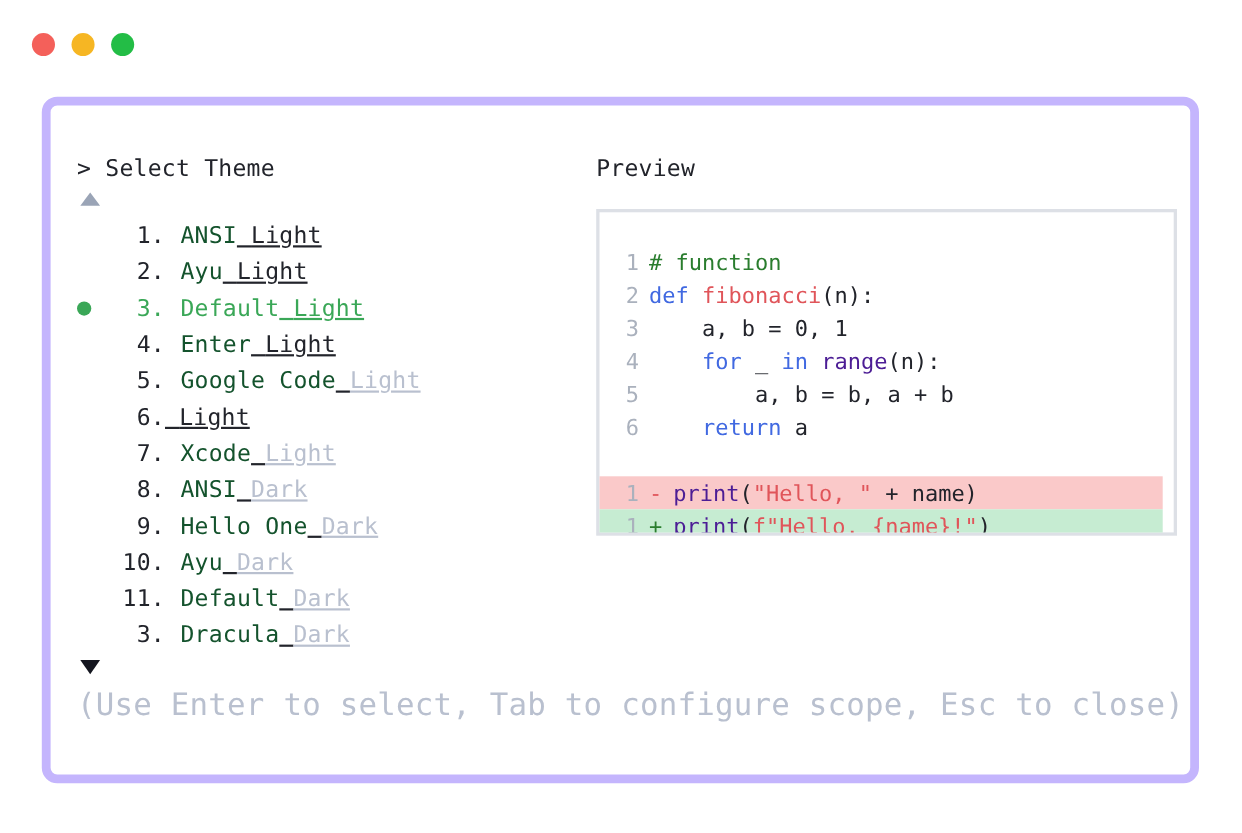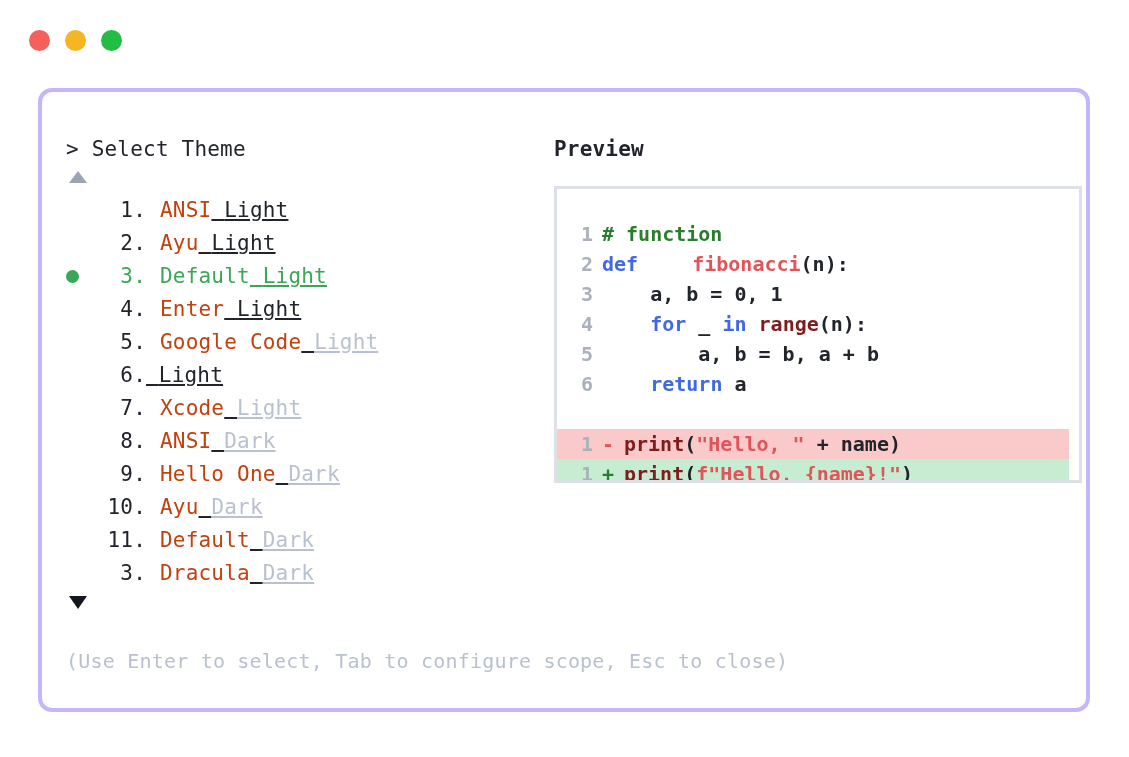--- a/index.html
+++ b/index.html
@@ -34,21 +34,21 @@
   .dot-max    { background: #23bd46; }
 
   
   .card {
     position: absolute;
     left: 38px;
     top: 88px;
     width: 1052px;
     height: 624px;
     box-sizing: border-box;
-    border: 4px solid #c4b5fd;
+    border: 8px solid #c4b5fd;
     border-radius: 14px;
     background: #ffffff;
     padding-left: 28px;
   }
 
   
   .columns {
     position: absolute;
     left: 0;
     top: 0;
@@ -57,24 +57,23 @@
   }
 
   .left-col {
     position: absolute;
     left: 24px;
     top: 44px;
     width: 468px;
   }
   .right-col {
     position: absolute;
-    left: 512px;
+    left: 496px;
     top: 44px;
     width: 534px;
-    font-weight: bold;
   }
 
   .heading {
     font-size: 21px;
     line-height: 26px;
     color: #22242b;
     letter-spacing: 0.2px;
     white-space: pre;
   }
 
@@ -126,39 +125,39 @@
   }
   .num {
     width: 54px;
     flex: 0 0 54px;
     text-align: right;
     color: #22242b;
     letter-spacing: 0.2px;
   }
   .name {
     margin-left: 14px;
-    color: #c2410c;
+    color: #14532d;
     letter-spacing: 0.2px;
   }
   .variant {
     color: #22242b;
     letter-spacing: 0.2px;
     text-decoration: underline;
   }
   .variant.muted { color: #b9c0cf; }
   .theme-row.selected .num,
   .theme-row.selected .name,
   .theme-row.selected .variant { color: #3aa757; }
 
   
   .hint {
     position: absolute;
     left: 24px;
-    top: 556px;
-    font-size: 20px;
+    top: 532px;
+    font-size: 28px;
     line-height: 26px;
     color: #b9c0cf;
     letter-spacing: 0.2px;
     white-space: pre;
   }
 
   
   .preview-box {
     margin-top: 24px;
     width: 528px;
@@ -182,24 +181,24 @@
     width: 20px;
     flex: 0 0 20px;
     text-align: right;
     color: #aab1bd;
     margin-right: 9px;
   }
   .code-text { color: #22242b; }
 
   .tok-comment { color: #2a7d2e; }
   .tok-kw      { color: #4169e1; }
-  .tok-fn      { color: #e0555a; margin-left: 42px; }
+  .tok-fn      { color: #e0555a; }
   .tok-str     { color: #e0555a; }
   .tok-plain   { color: #22242b; }
-  .tok-builtin { color: #7f1d1d; }
+  .tok-builtin { color: #4c1d95; }
 
   .gap { height: 30px; }
 
   .diff-line {
     display: flex;
     padding-left: 16px;
     margin-left: -16px;
     padding-right: 16px;
     width: 528px;
     box-sizing: border-box;

